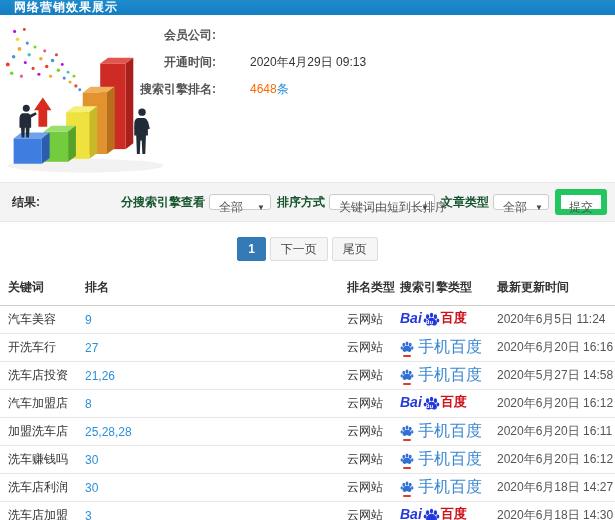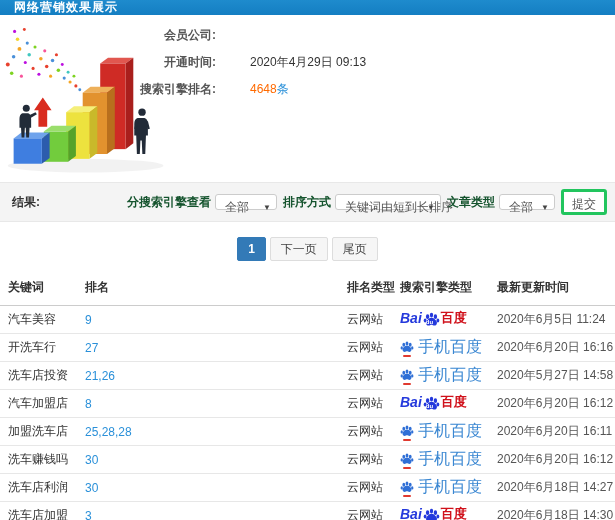--- a/index.html
+++ b/index.html
@@ -35,21 +35,21 @@
     position:relative;background:#fff;border:1px solid #ccc;border-radius:3px;
     height:16px;line-height:24px;padding:0 16px 0 9px;color:#555;cursor:pointer;
     white-space:nowrap;box-sizing:border-box;
   }
   .fselect .caret{position:absolute;right:5px;top:1px;font-size:8px;color:#444;}
   .fselect.w1{width:62px;}
   .fselect.w2{width:106px;}
   .fselect.w3{width:56px;}
   .submit-btn{
     margin-left:6px;height:26px;line-height:24px;padding:0 8px;box-sizing:border-box;
-    background:#fff;border:3px solid #22c55e;border-radius:3px;color:#555;cursor:pointer;
+    background:#fff;border:6px solid #22c55e;border-radius:3px;color:#555;cursor:pointer;
     font-size:12px;font-family:inherit;
   }
   
   .pagination{display:flex;justify-content:center;align-items:center;padding-top:15px;height:24px;}
   .page-item{
     min-width:12px;height:24px;line-height:22px;box-sizing:border-box;padding:0 10px;
     border:1px solid #ddd;background:#f6f6f6;color:#444;text-align:center;
     margin:0 2px;border-radius:2px;cursor:pointer;
   }
   .page-item.active{background:#337ab7;border-color:#337ab7;color:#fff;font-weight:bold;}

